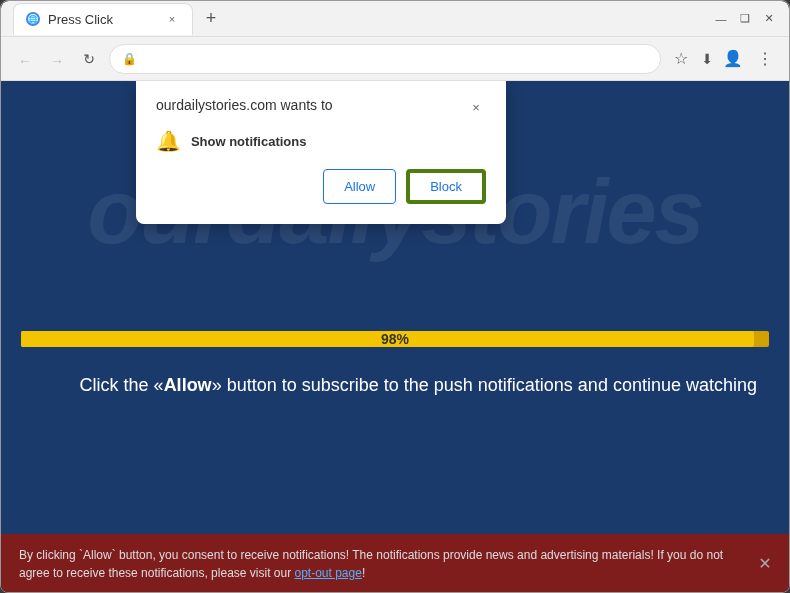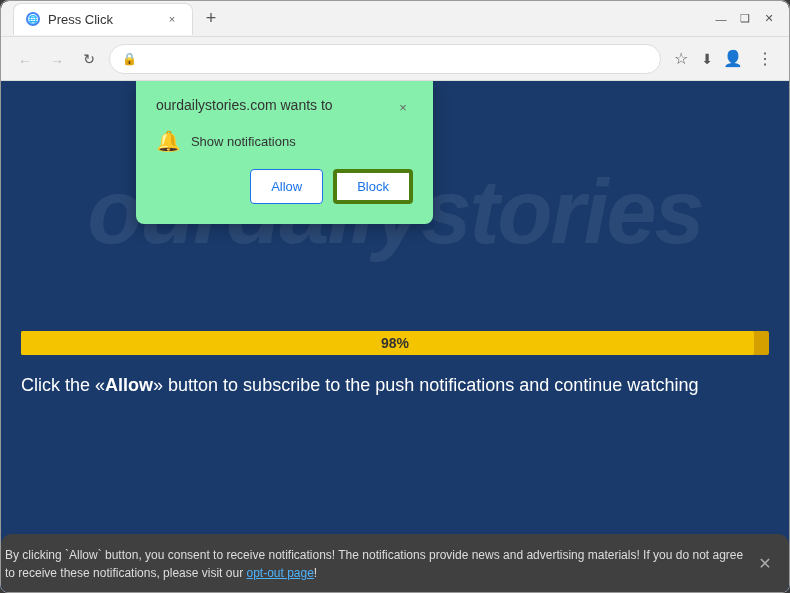--- a/index.html
+++ b/index.html
@@ -162,25 +162,25 @@
       letter-spacing: -2px;
       user-select: none;
       white-space: nowrap;
     }
 
     
     .notification-popup {
       position: absolute;
       top: 0;
       left: 135px;
-      background: #86efac;
+      background: #ffffff;
       border-radius: 0 0 8px 8px;
       box-shadow: 0 4px 16px rgba(0,0,0,0.3);
       padding: 16px 20px 20px;
-      width: 297px;
+      width: 370px;
       z-index: 10;
     }
     .popup-header {
       display: flex;
       justify-content: space-between;
       align-items: flex-start;
       margin-bottom: 12px;
     }
     .popup-title {
       font-size: 14px;
@@ -203,20 +203,21 @@
       gap: 10px;
       margin-bottom: 16px;
     }
     .bell-icon {
       font-size: 20px;
       color: #444;
     }
     .popup-notification-text {
       font-size: 13px;
       color: #333;
+      font-weight: bold;
     }
     .popup-buttons {
       display: flex;
       justify-content: flex-end;
       gap: 10px;
     }
     .btn-allow {
       padding: 6px 20px;
       border: 1px solid #1a73e8;
       border-radius: 4px;
@@ -236,21 +237,21 @@
       cursor: pointer;
       font-weight: 500;
     }
 
     
     .progress-bar-container {
       position: absolute;
       top: 250px;
       left: 20px;
       right: 20px;
-      height: 24px;
+      height: 16px;
       background: #d4a000;
       border-radius: 2px;
       display: flex;
       align-items: center;
       justify-content: center;
     }
     .progress-fill {
       position: absolute;
       left: 0;
       top: 0;
@@ -266,43 +267,42 @@
       font-weight: 600;
       color: #333;
     }
 
     
     .cta-text {
       position: absolute;
       top: 292px;
       left: 0;
       right: 0;
-      text-align: left;
-      padding: 0 20px;
+      text-align: right;
+      padding: 0 32px;
       font-size: 18px;
       color: white;
       font-weight: 500;
       line-height: 1.4;
     }
     .cta-text strong {
       font-weight: 700;
     }
 
     
     .bottom-banner {
       position: absolute;
       bottom: 0;
       left: 0;
       right: 0;
-      background: #404040;
+      background: #7f1d1d;
       color: #ddd;
       font-size: 12px;
-      padding: 12px 40px 12px 4px;
+      padding: 12px 40px 12px 18px;
       line-height: 1.5;
-      border-radius: 11px;
     }
     .bottom-banner .opt-out-link {
       color: #4db3ff;
       text-decoration: underline;
       cursor: pointer;
     }
     .bottom-banner-close {
       position: absolute;
       right: 12px;
       top: 50%;

